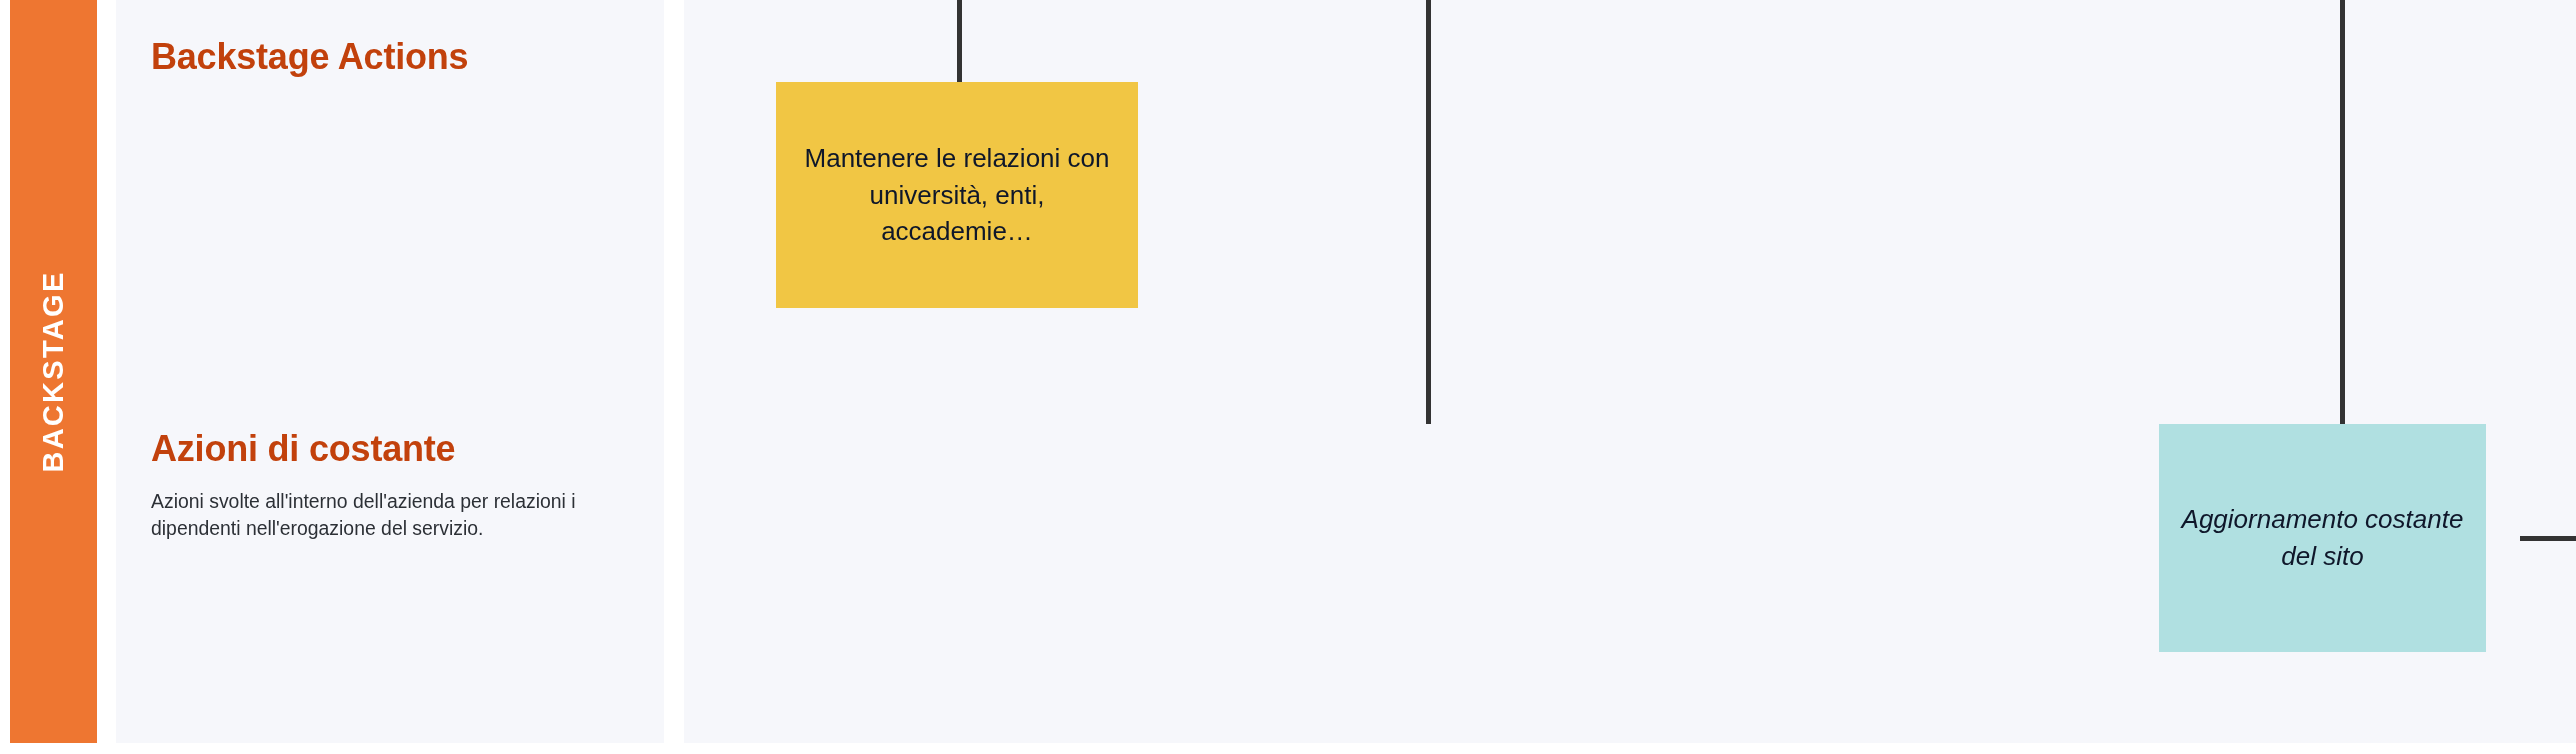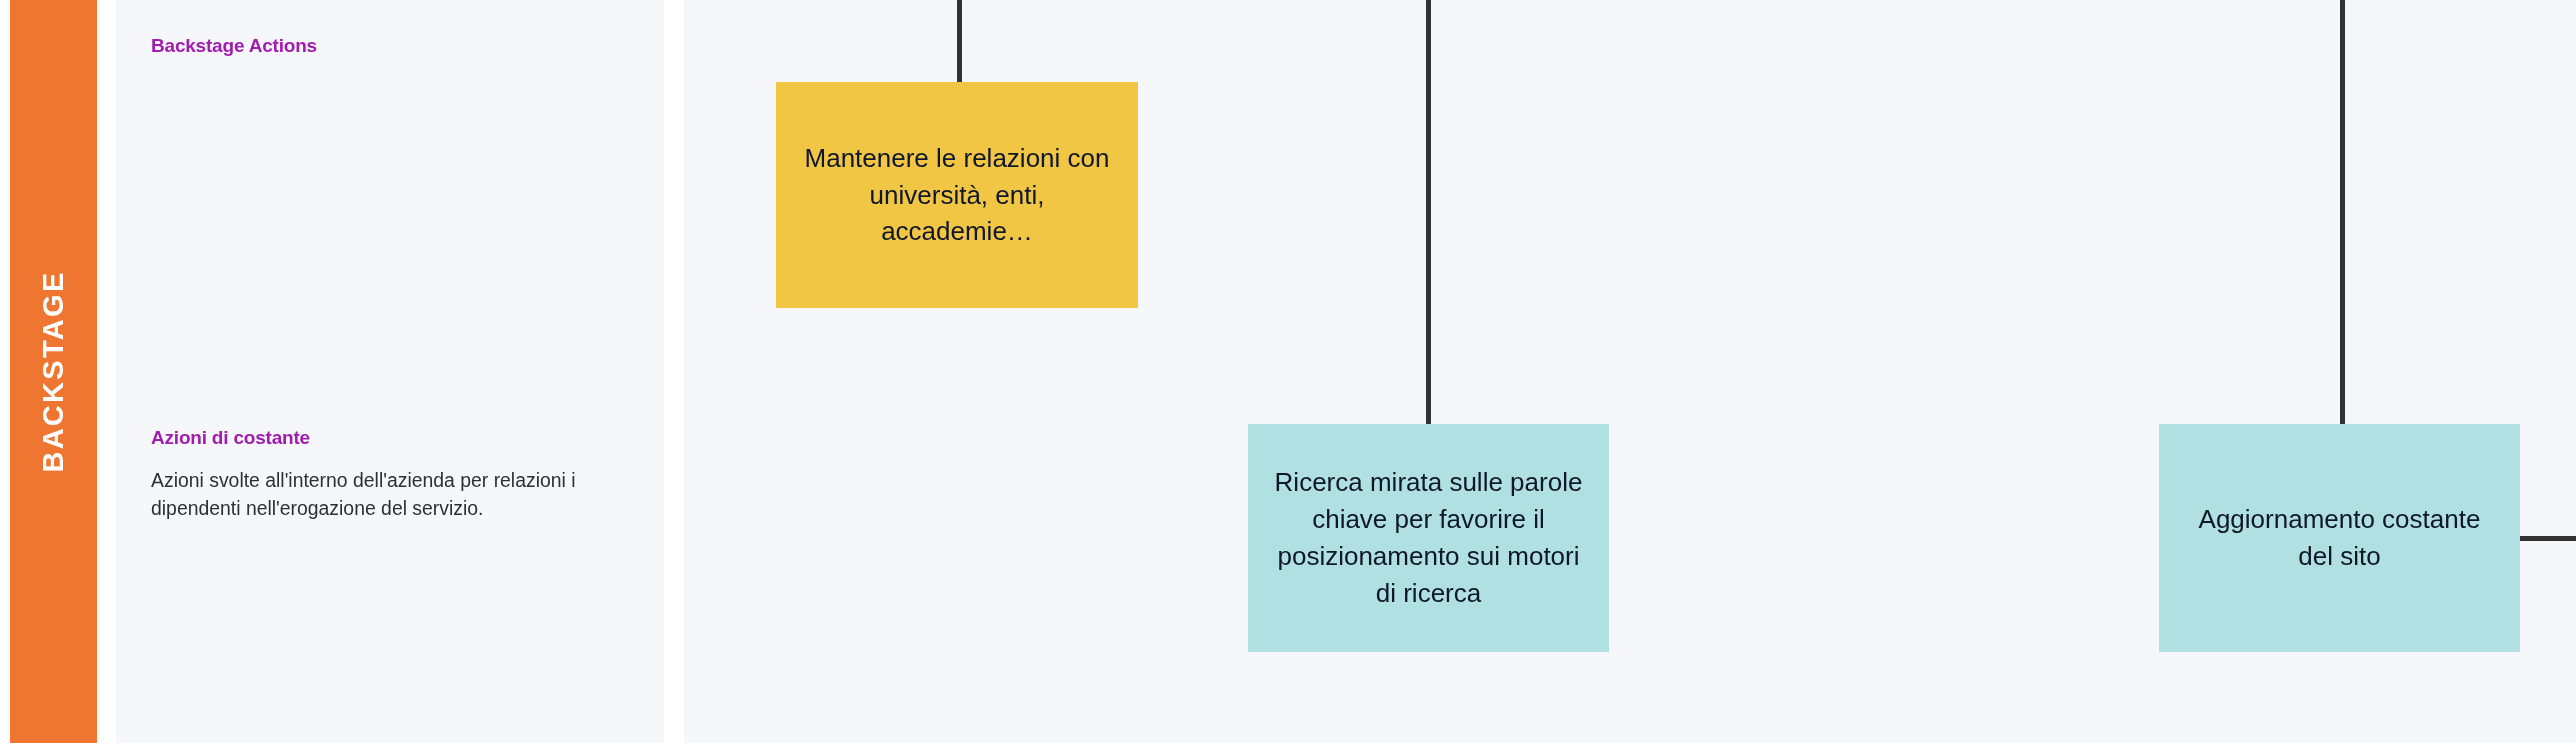--- a/index.html
+++ b/index.html
@@ -56,23 +56,23 @@
   .desc-block {
     position: absolute;
     left: 35px;
     width: 495px;
   }
   .desc-block.block-top { top: 35px; }
   .desc-block.block-bottom { top: 427px; }
 
   .desc-title {
     margin: 0 0 17.5px 0;
-    font-size: 19px;
+    font-size: 36px;
     font-weight: 700;
-    color: #a21caf;
+    color: #c2410c;
     letter-spacing: -0.2px;
     line-height: 1.2;
     font-family: "Liberation Sans", sans-serif;
   }
   .desc-body {
     margin: 0;
     font-size: 19.4px;
     line-height: 1.42;
     color: #2c3036;
     font-family: "Liberation Sans", sans-serif;
@@ -144,22 +144,19 @@
   </div>
 
   <div class="canvas" id="canvas" style="background: rgb(246, 247, 251);">
       <div class="vline" style="background: rgb(51, 51, 51); left: 273px; top: 0px; height: 82px;"></div>
       <div class="vline" style="background: rgb(51, 51, 51); left: 742px; top: 0px; height: 424px;"></div>
       <div class="vline" style="background: rgb(51, 51, 51); left: 1656px; top: 0px; height: 424px;"></div>
       <div class="hline" style="background: rgb(51, 51, 51); left: 1836px; top: 536px; width: 56px;"></div>
       <div class="card card-yellow" style="left: 92px; top: 82px; width: 362px; height: 226px; background: rgb(241, 198, 68);">
         <span class="card-text">Mantenere le relazioni con università, enti, accademie…</span>
       </div>
-      <div class="card card-teal" style="left: 564px; top: 424px; width: 361px; height: 228px; background: rgb(176, 224, 225);">
-        <span class="card-text">Ricerca mirata sulle parole chiave per favorire il posizionamento sui motori di ricerca</span>
-      </div>
-      <div class="card card-teal" style="left: 1475px; top: 424px; width: 361px; height: 228px; background: rgb(176, 224, 225);">
+      <div class="card card-teal" style="left: 1475px; top: 424px; width: 327px; height: 228px; background: rgb(176, 224, 225); font-style: italic;">
         <span class="card-text">Aggiornamento costante del sito</span>
       </div>
     </div>
 
 </div>
 
 
 </body></html>

